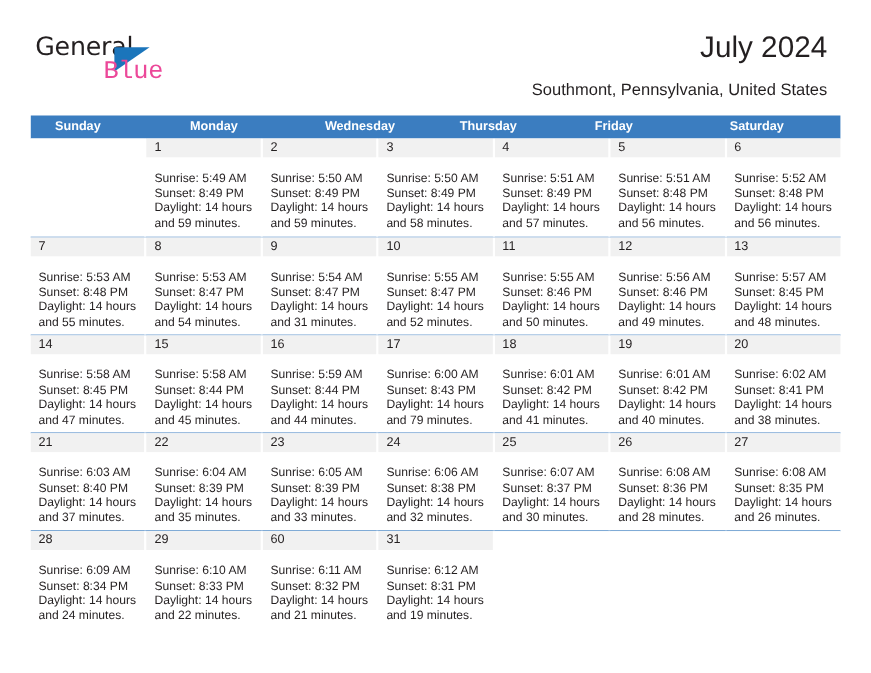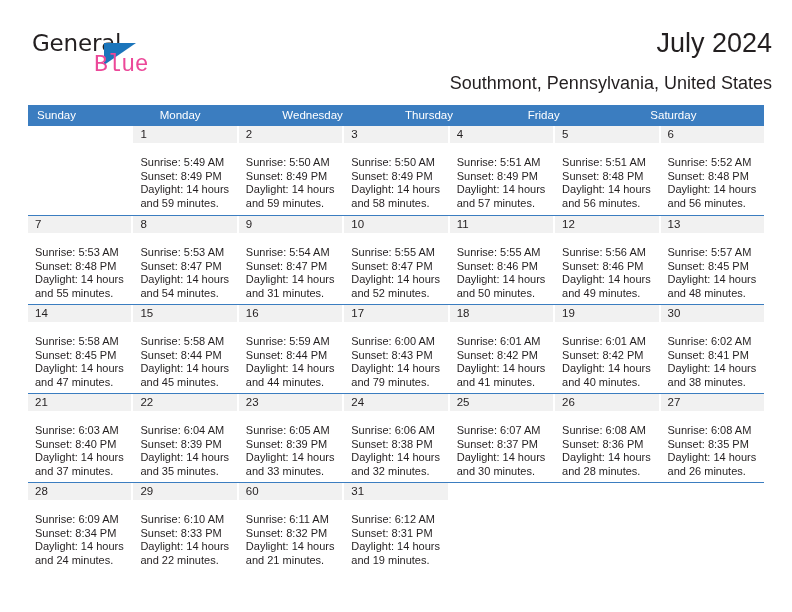--- a/index.html
+++ b/index.html
@@ -19,21 +19,21 @@
     width: 792px;
     height: 612px;
     box-sizing: border-box;
   }
 
   
   .top {
     position: absolute;
     left: 28px;
     top: 28px;
-    right: 20px;
+    right: 40px;
     height: 70px;
   }
   .logo {
     position: absolute;
     left: 4px;
     top: 2px;
     width: 180px;
     height: 56px;
   }
   .logo-general {
@@ -70,21 +70,21 @@
     top: 0;
     font-size: 27px;
     color: #231f20;
     text-align: left;
     white-space: nowrap;
   }
   .subtitle {
     position: absolute;
     right: 0;
     top: 45px;
-    font-size: 18px;
+    font-size: 15px;
     color: #231f20;
     text-align: left;
     white-space: nowrap;
   }
 
   
   .calendar {
     position: absolute;
     left: 28px;
     top: 105px;
@@ -93,24 +93,25 @@
   .weekday-row {
     display: flex;
     background: #3b7dc0;
     height: 21px;
   }
   .weekday {
     flex: 1 1 0;
     color: #ffffff;
     font-size: 11.5px;
     line-height: 21px;
-    padding-left: 9px;
+    padding-left: 22px;
     box-sizing: border-box;
     white-space: nowrap;
     overflow: hidden;
+    font-weight: bold;
   }
 
   .week {
     display: flex;
     border-top: 1px solid #3b7dc0;
     height: 89px;
     box-sizing: border-box;
   }
   .week:first-of-type {
     border-top: none;
@@ -346,21 +347,21 @@
           <div class="day">
             <div class="day-num">19</div>
             <div class="day-info">
               <div>Sunrise: 6:01 AM</div>
               <div>Sunset: 8:42 PM</div>
               <div>Daylight: 14 hours</div>
               <div>and 40 minutes.</div>
             </div>
           </div>
           <div class="day">
-            <div class="day-num">30</div>
+            <div class="day-num">20</div>
             <div class="day-info">
               <div>Sunrise: 6:02 AM</div>
               <div>Sunset: 8:41 PM</div>
               <div>Daylight: 14 hours</div>
               <div>and 38 minutes.</div>
             </div>
           </div>
         </div>
         <div class="week">
           <div class="day">

